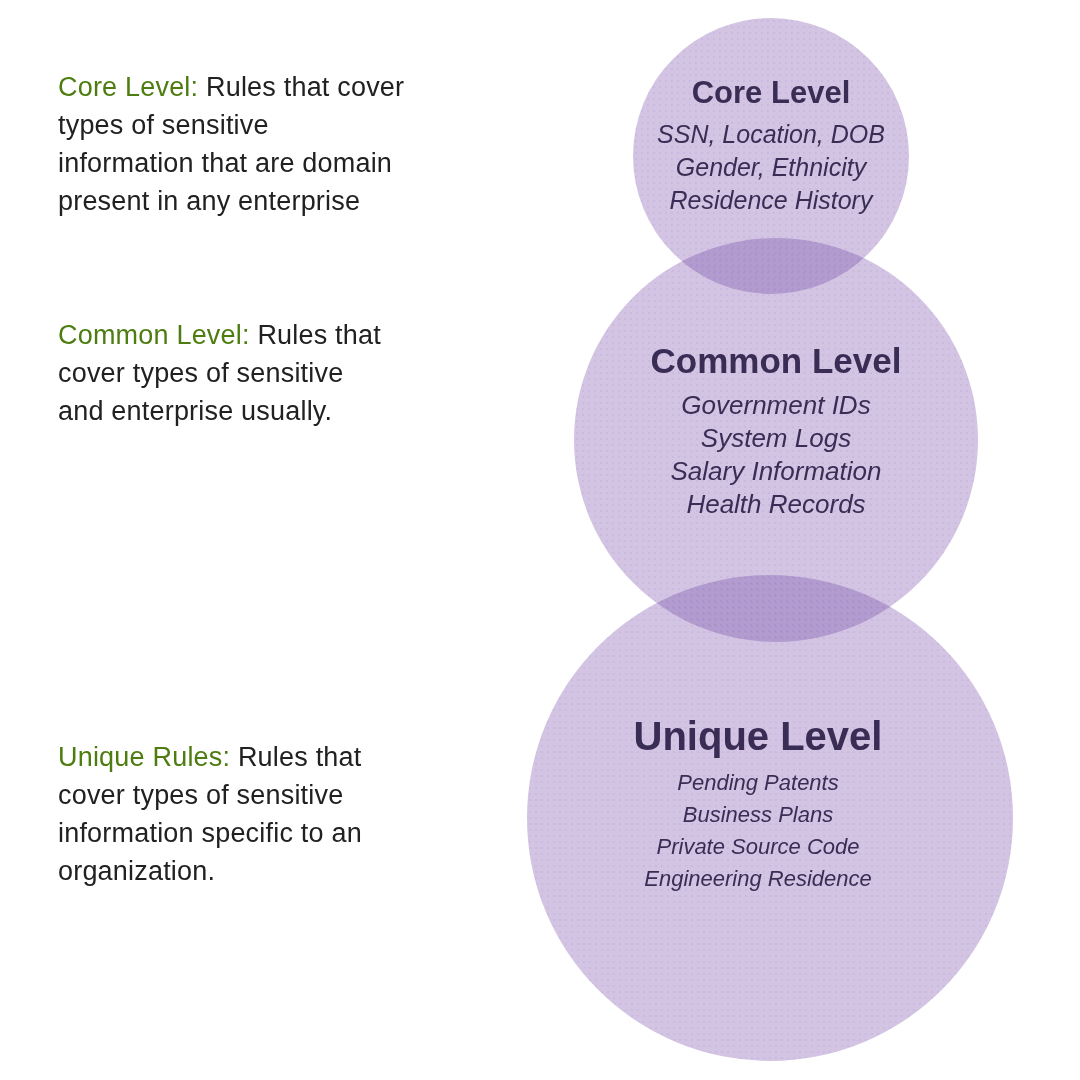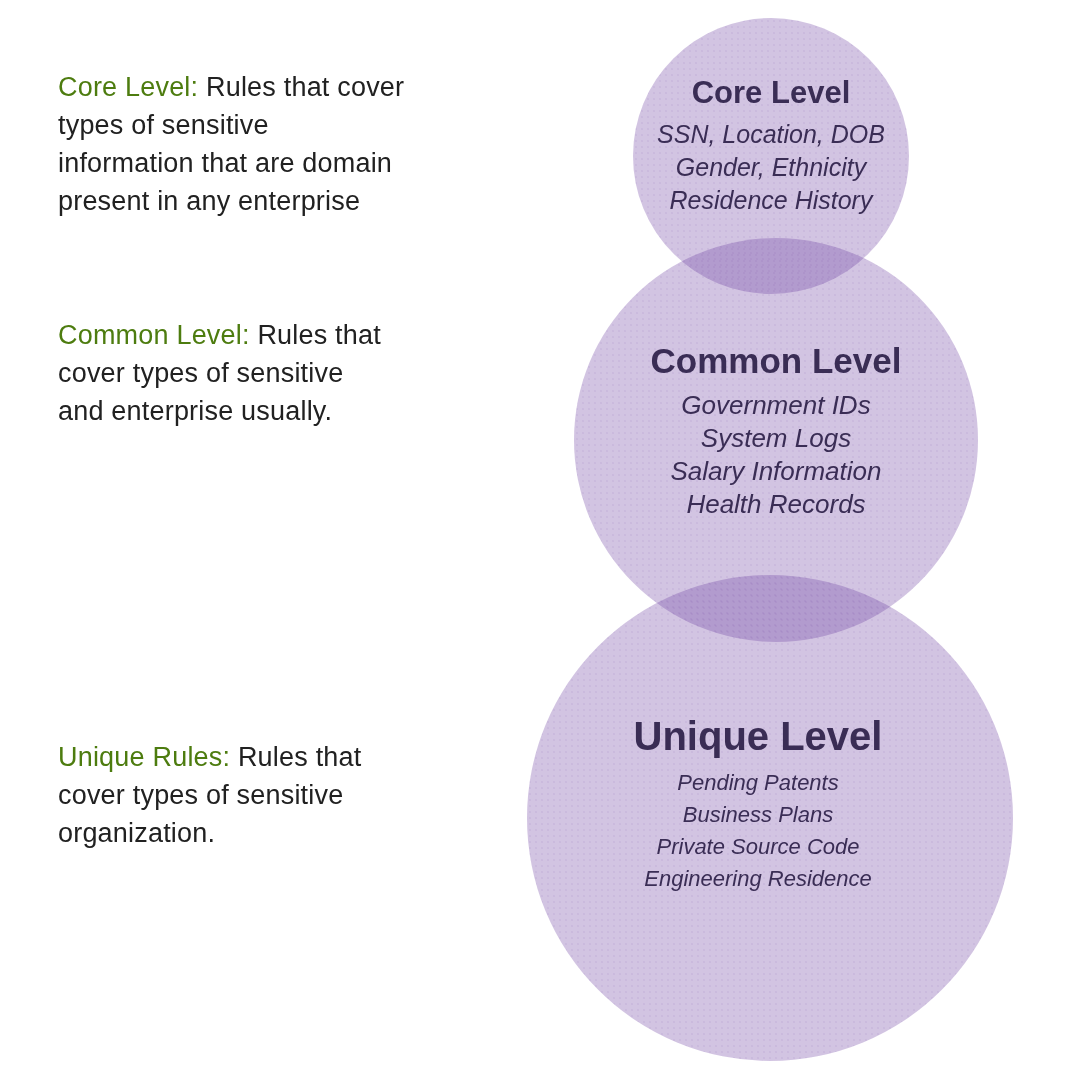--- a/index.html
+++ b/index.html
@@ -77,20 +77,21 @@
     <span class="lbl">Common Level:</span>
     <span>Rules that</span>
     <div>cover types of sensitive</div>
     <div>and enterprise usually.</div>
   </div>
 
   <div class="desc desc-2">
     <span class="lbl">Unique Rules:</span>
     <span>Rules that</span>
     <div>cover types of sensitive</div>
+    <div>information specific to an</div>
     <div>organization.</div>
   </div>
 
   <div class="circle circle-core"></div>
   <div class="circle circle-common"></div>
   <div class="circle circle-unique"></div>
 
   <div class="circle-text text-core">
     <div class="circle-title">Core Level</div>
     <div class="circle-item">SSN, Location, DOB</div>

